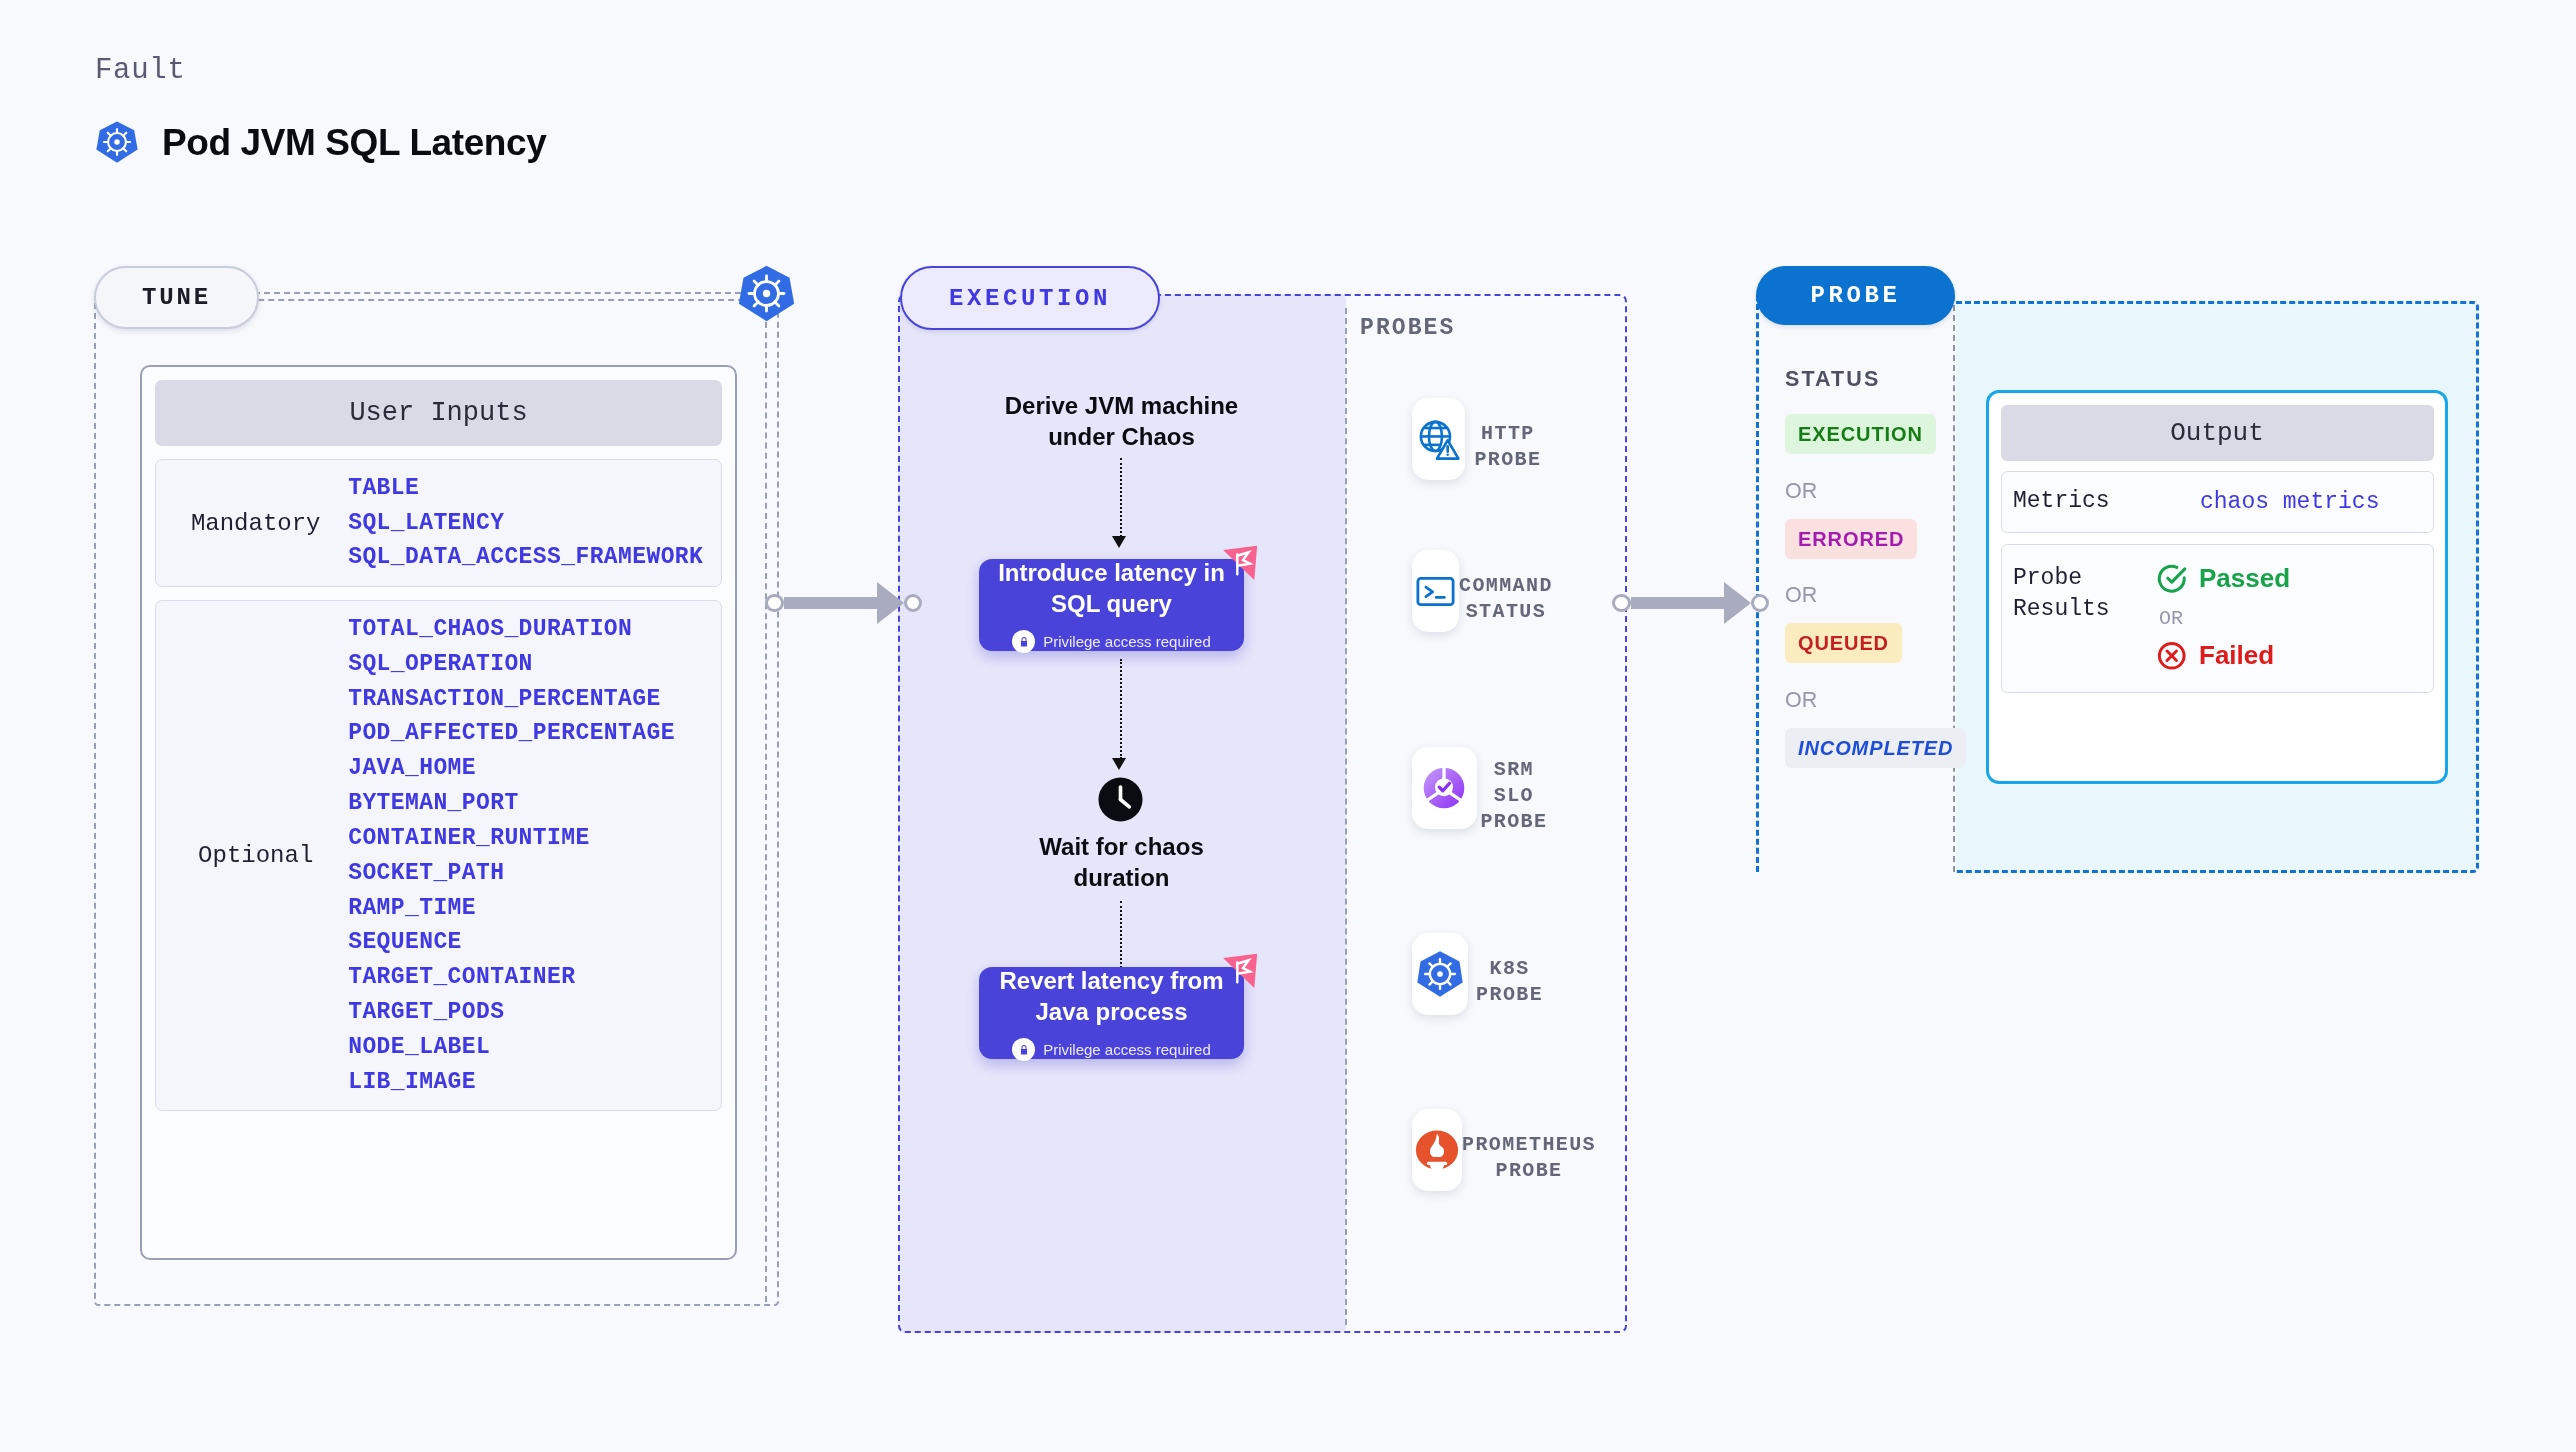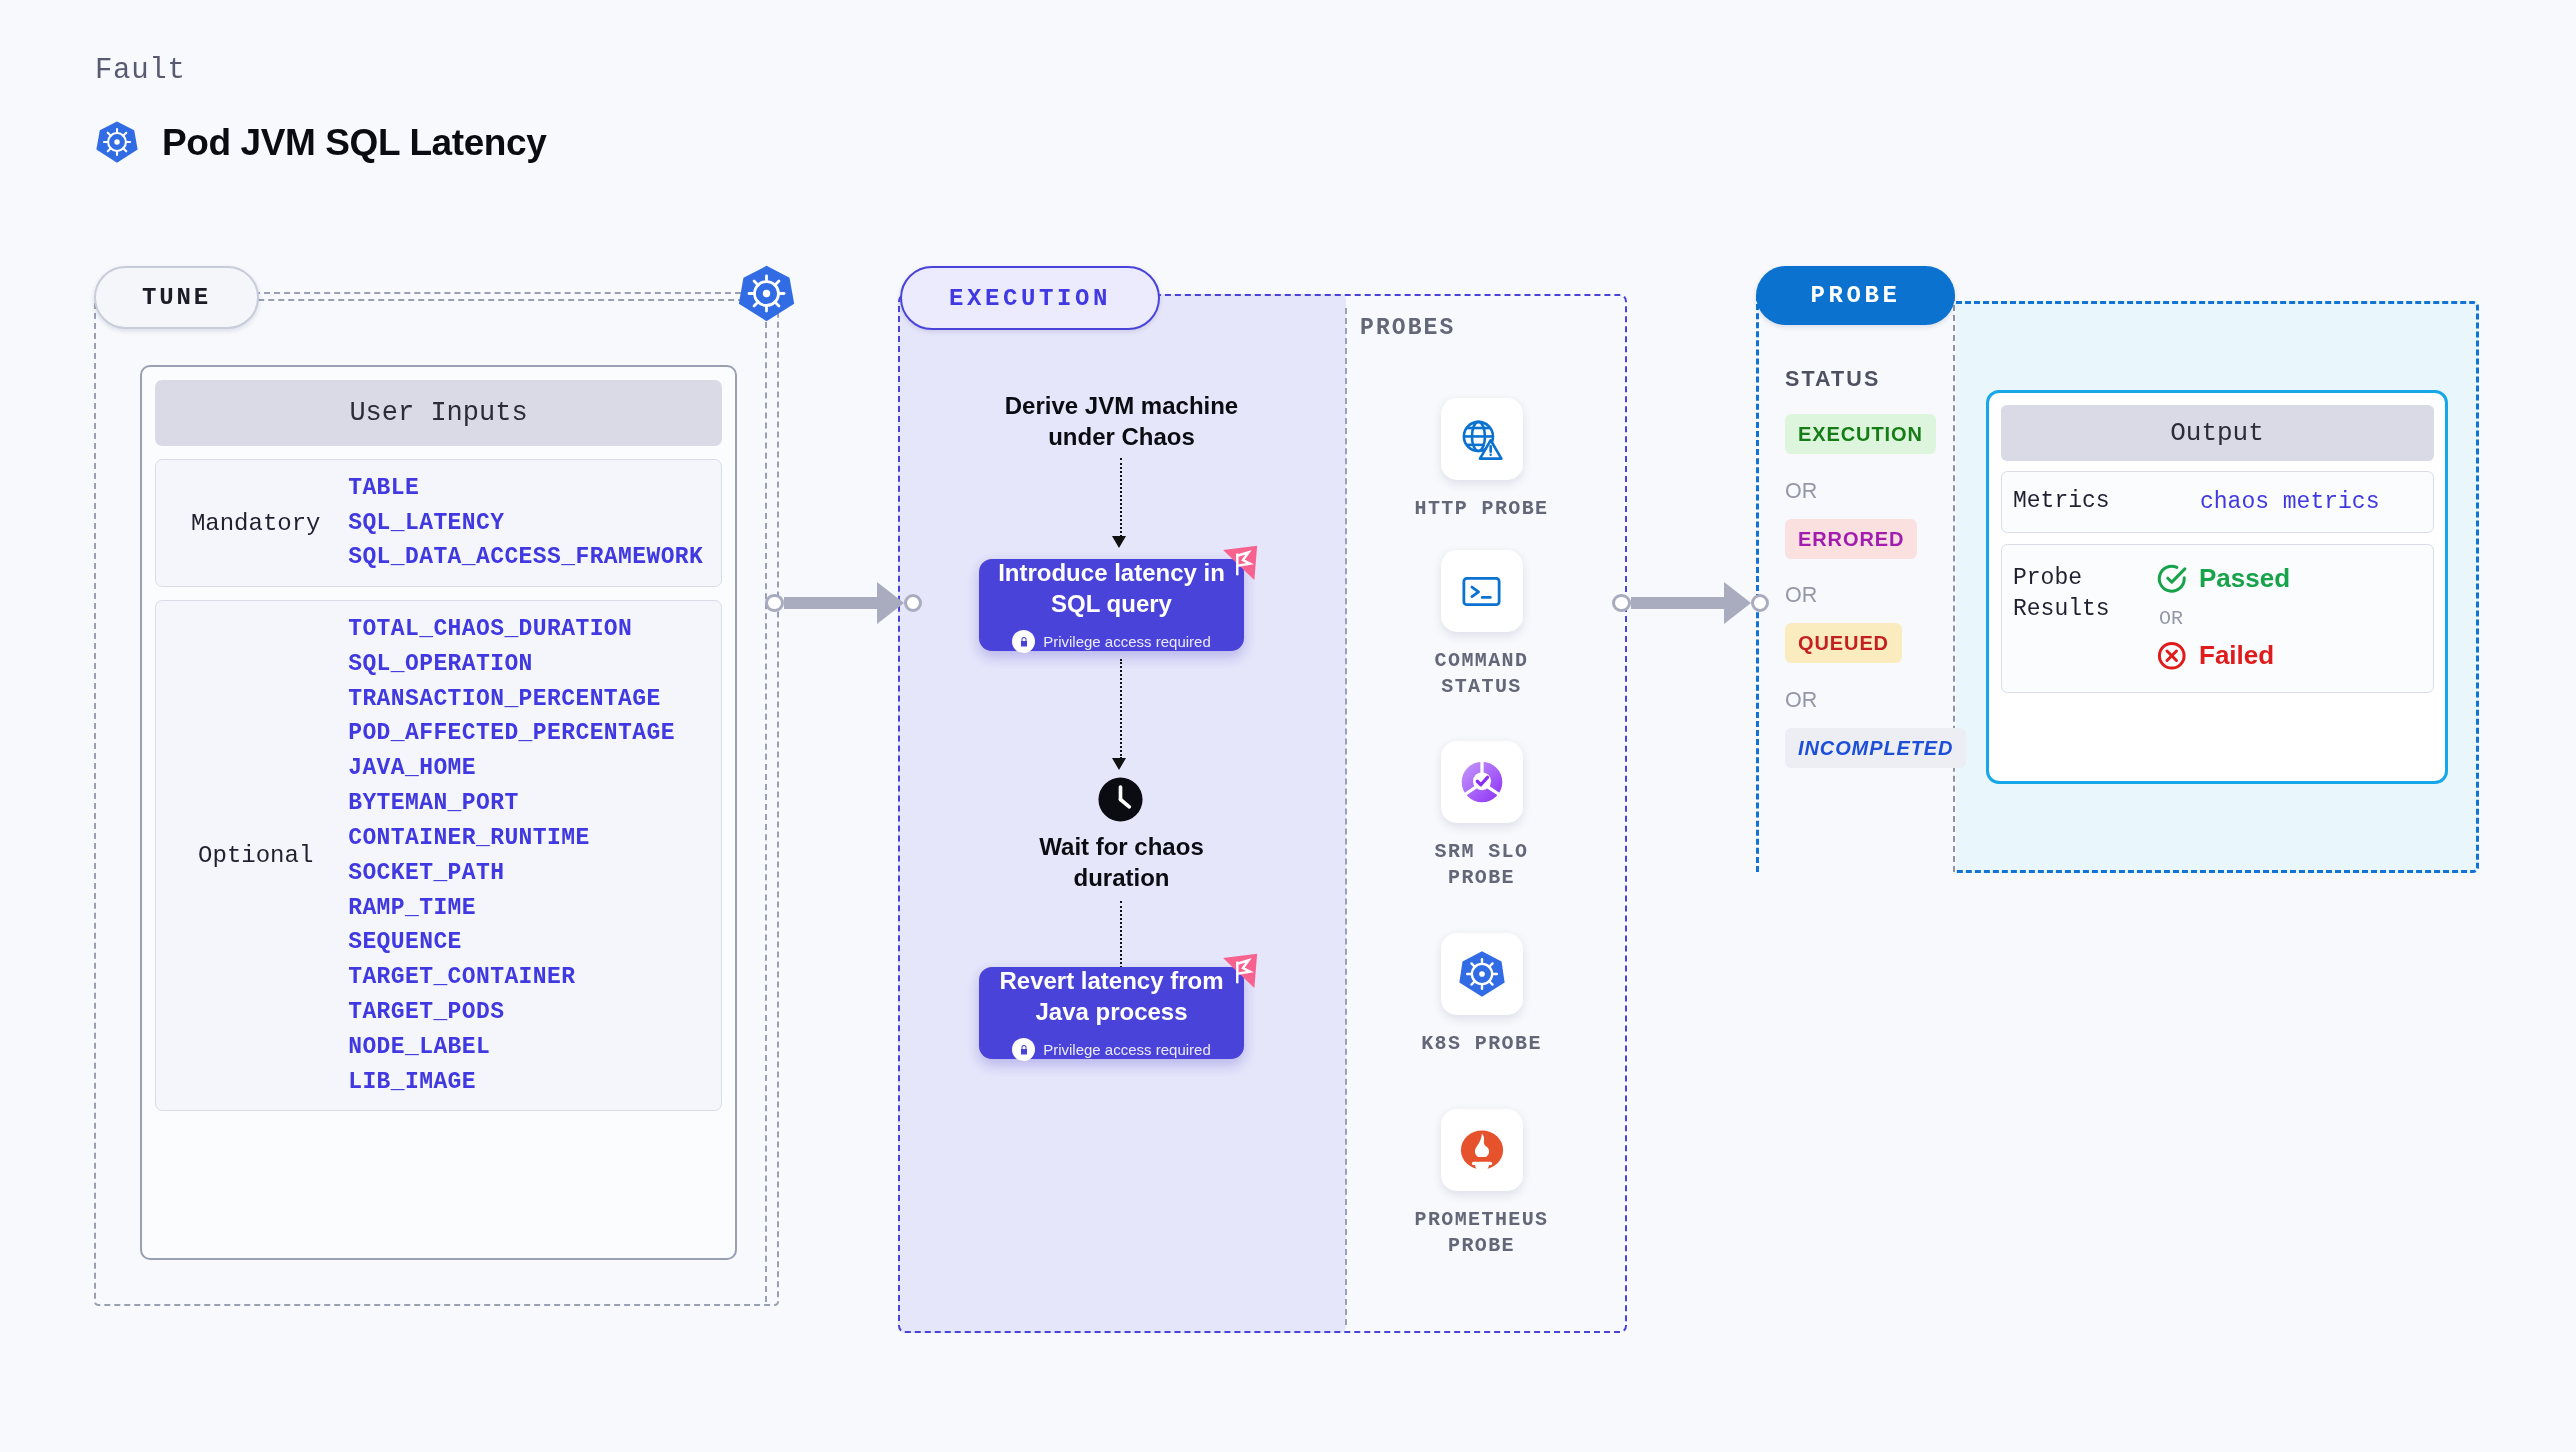--- a/index.html
+++ b/index.html
@@ -112,21 +112,21 @@
 
   .arrow-v{position:absolute;width:0;border-left:2.9px dotted #111;}
   .arrowhead-d{
     position:absolute;width:0;height:0;
     border-left:7.9px solid transparent;border-right:7.9px solid transparent;
     border-top:12px solid #111;
   }
   #clock-icon{position:absolute;left:1097px;top:776px;width:47px;height:47px;}
 
   
-  .probe{position:absolute;width:139px;display:flex;flex-direction:column;align-items:center;}
+  .probe{position:absolute;width:139px;display:flex;align-items:center;}
   .probe-tile{
     width:82px;height:82px;background:#fff;border-radius:15.8px;
     box-shadow:0 3.6px 10px rgba(40,50,90,.12);
     display:flex;align-items:center;justify-content:center;
   }
   .probe-name{
     margin-top:15.8px;text-align:center;
     font-family:"Liberation Mono",monospace;font-size:20px;font-weight:bold;
     color:#636778;letter-spacing:1.4px;line-height:1.3;
   }

